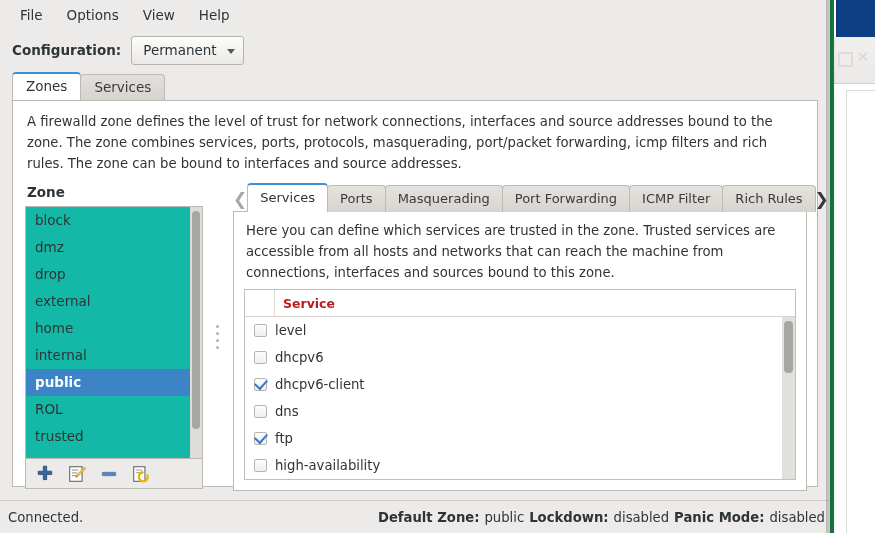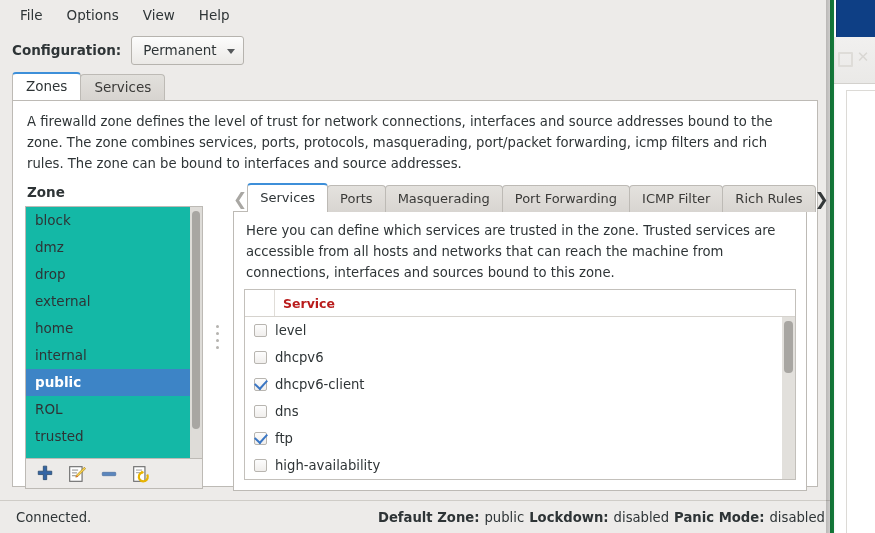--- a/index.html
+++ b/index.html
@@ -420,21 +420,21 @@
   #statusbar {
     position: absolute;
     left: 0; bottom: 0;
     width: 833px;
     height: 33px;
     background: #edebe9;
     border-top: 1px solid #cfccc7;
     display: flex;
     align-items: center;
     box-sizing: border-box;
-    padding: 0 8px 0 16px;
+    padding: 0 8px 0 8px;
     font-size: 13.2px;
     color: #2e3436;
   }
   #status-left { flex: 1; }
   #status-right { display: flex; gap: 5px; align-items: center; white-space: nowrap; }
   #status-right b { font-weight: bold; }
 </style>
 </head>
 <body>
 

